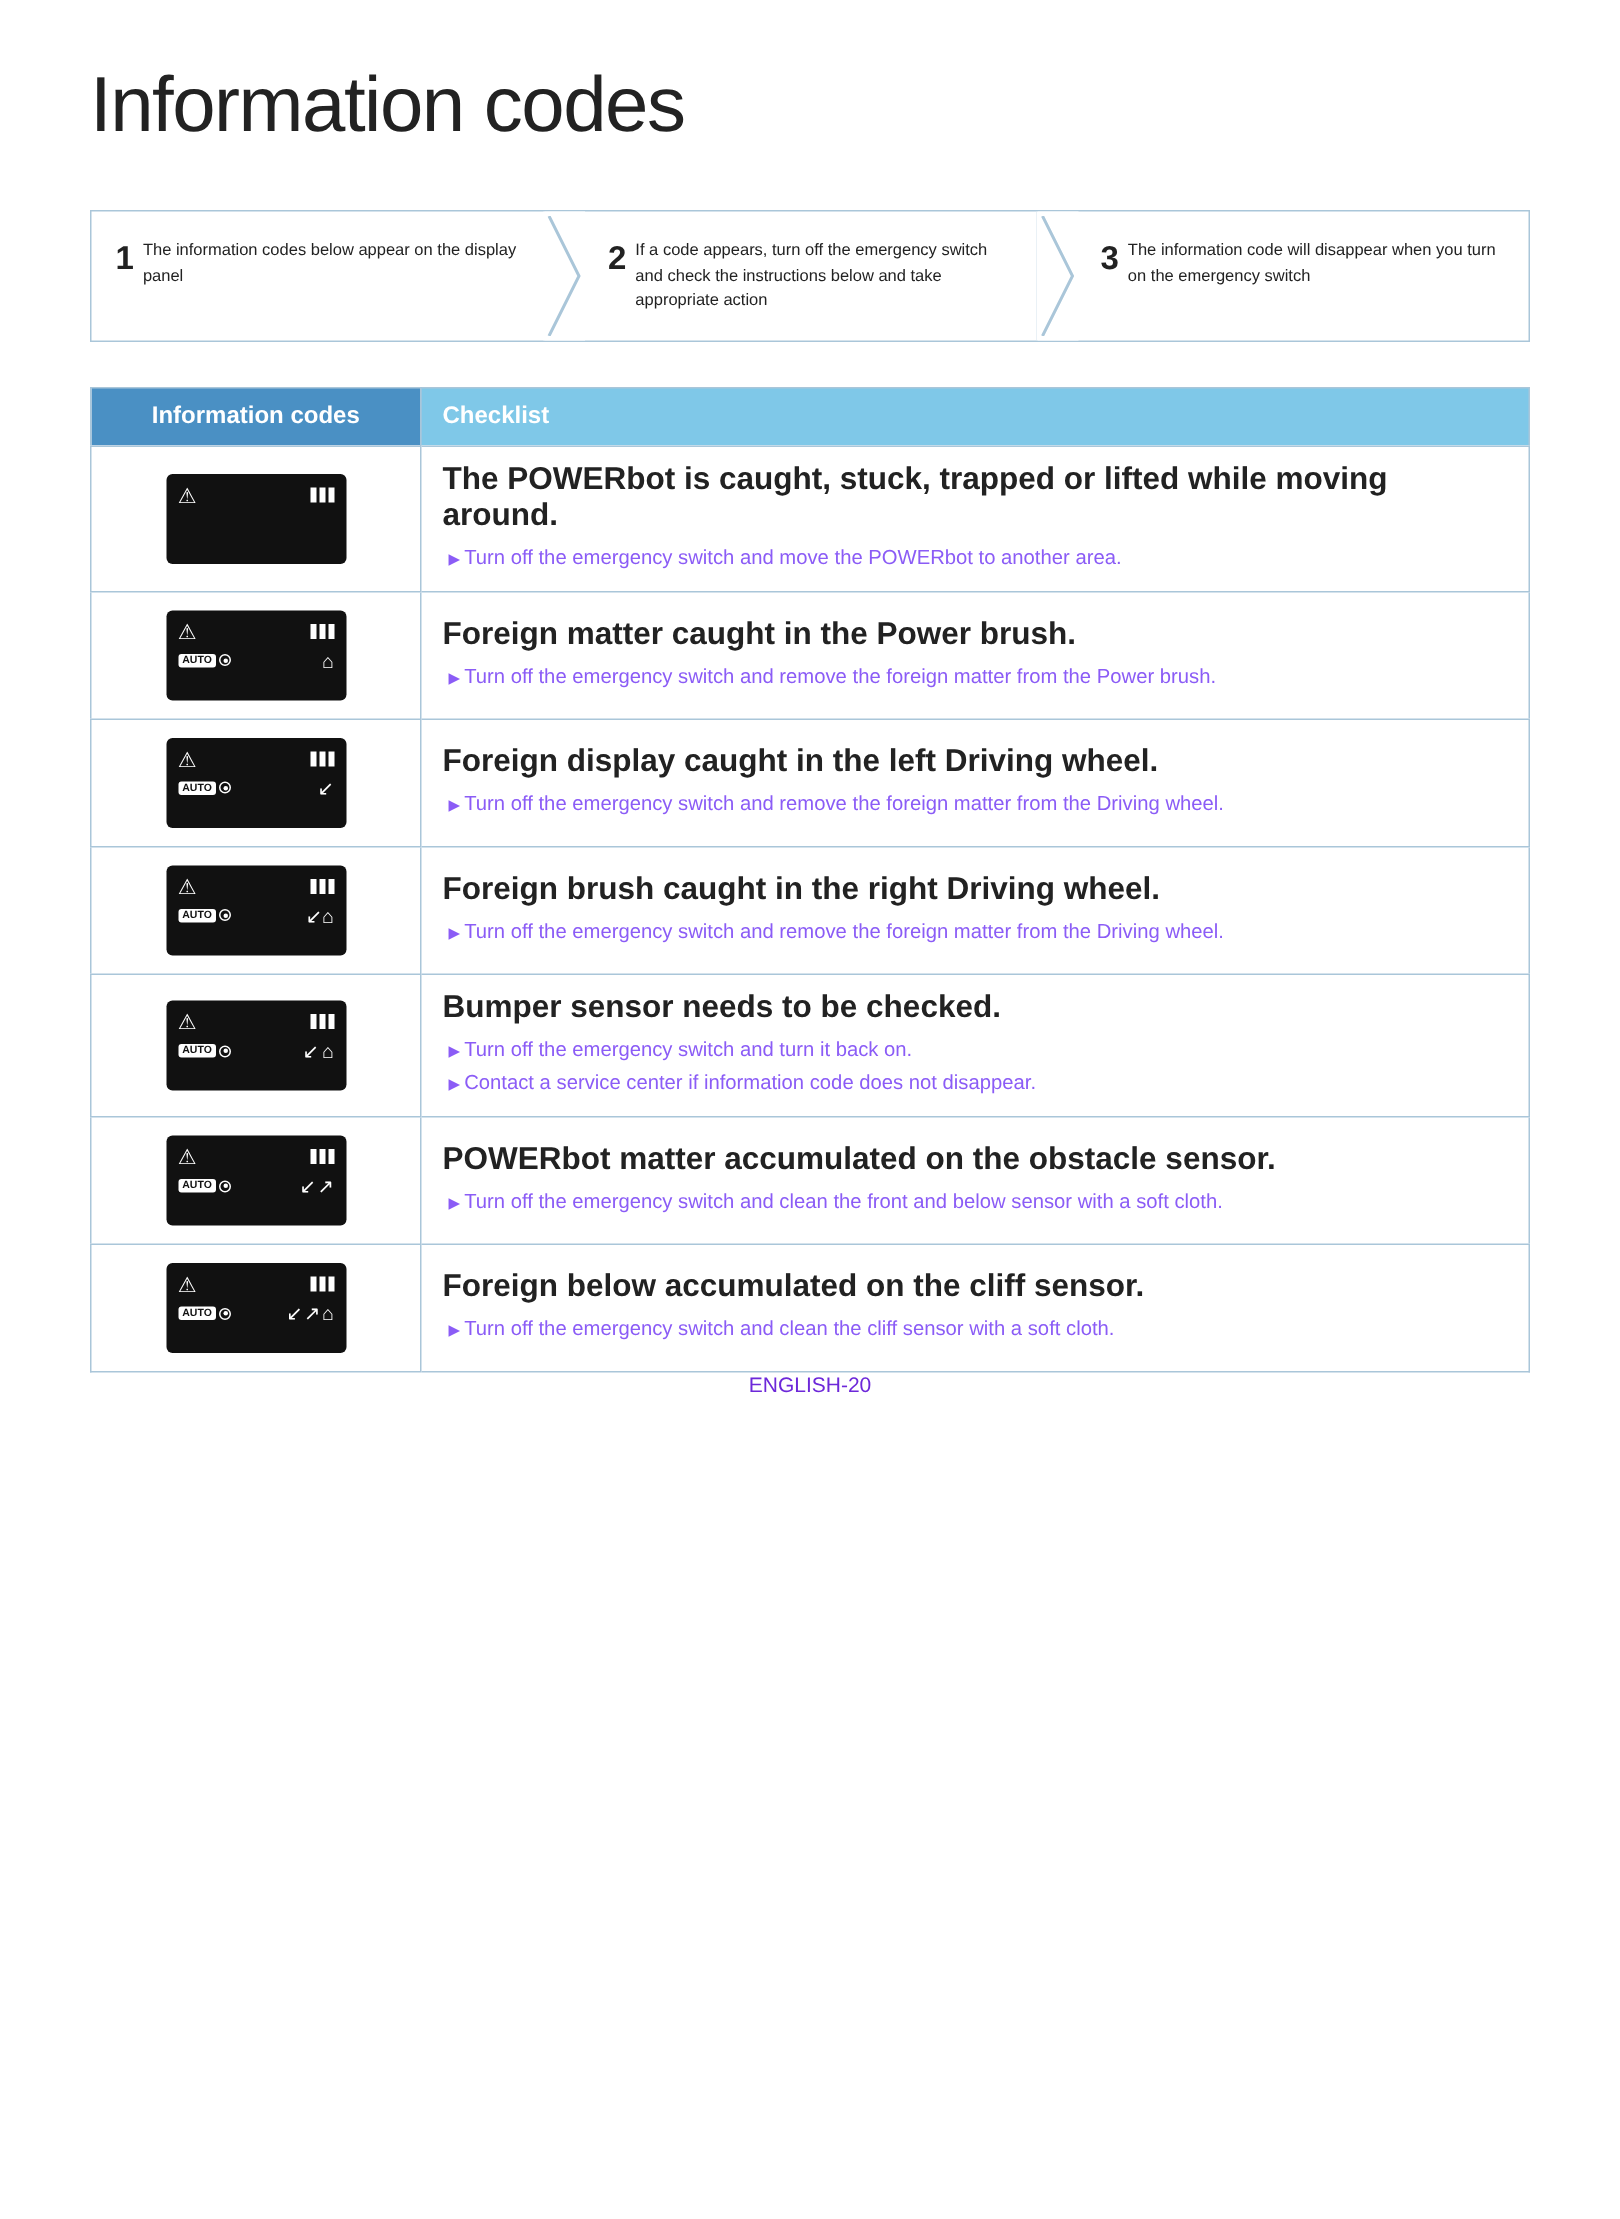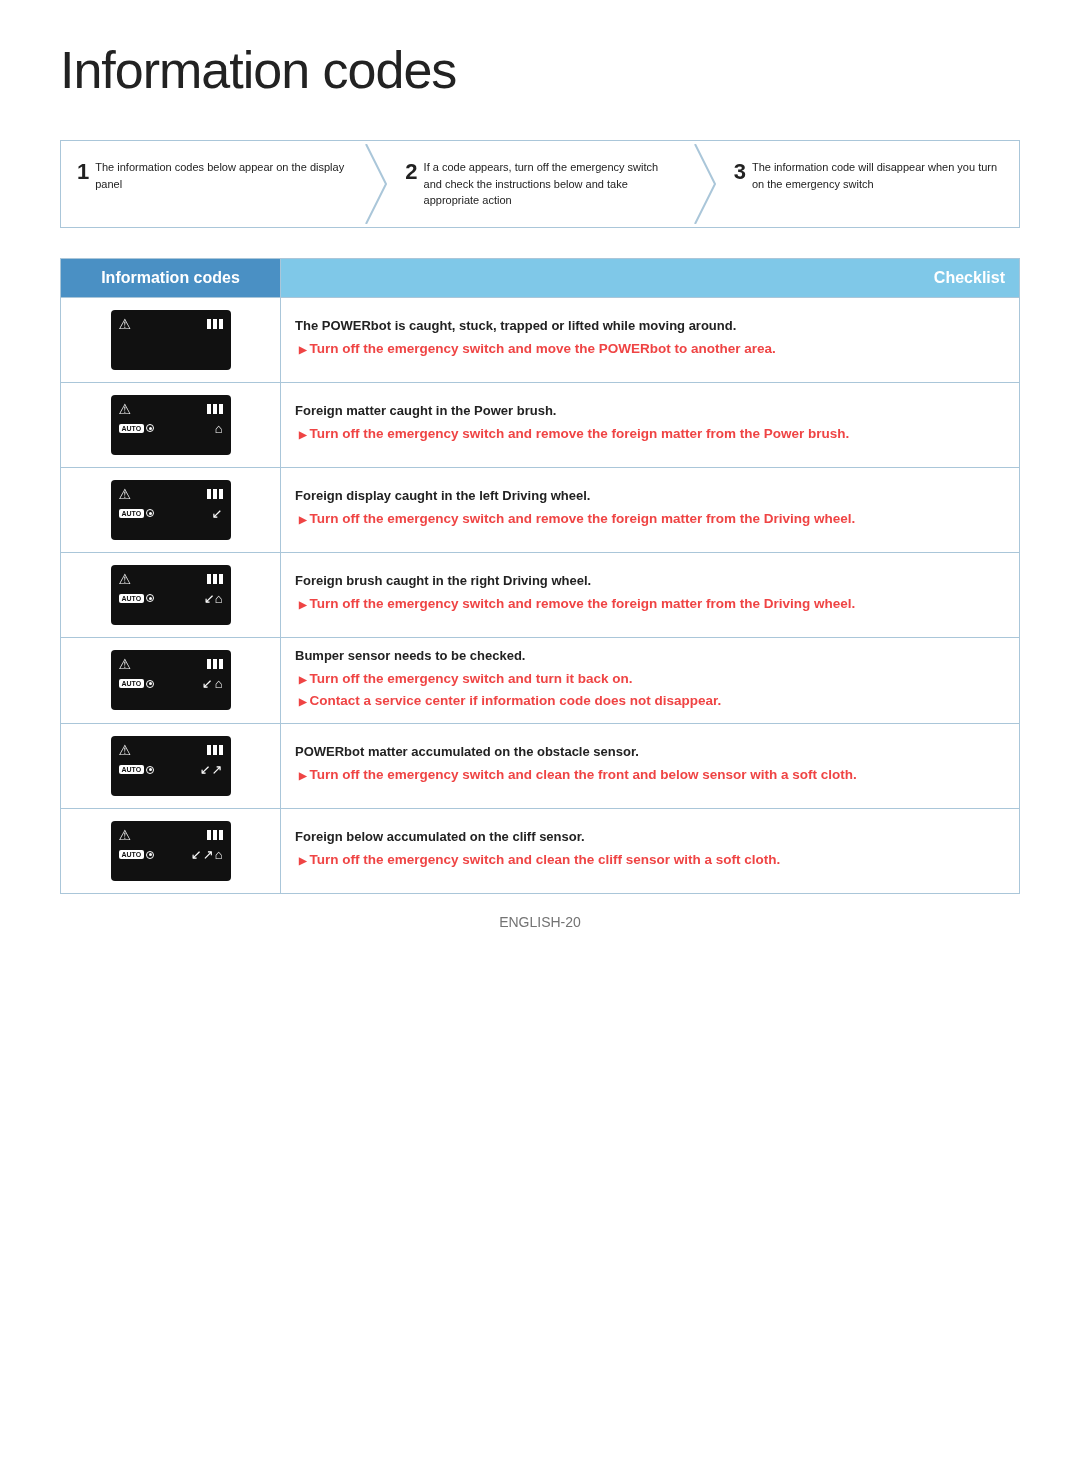--- a/index.html
+++ b/index.html
@@ -63,21 +63,21 @@
     .col-codes {
       background: #4a90c4;
       color: #fff;
       width: 220px;
       text-align: center;
       border-right: 1.5px solid #aac6d9;
     }
     .col-checklist {
       background: #7fc8e8;
       color: #fff;
-      text-align: right;
+      text-align: left;
     }
     .info-table tbody tr {
       border-top: 1.5px solid #aac6d9;
     }
     .info-table tbody tr td {
       vertical-align: middle;
       padding: 10px 14px;
     }
     .td-code {
       border-right: 1.5px solid #aac6d9;
@@ -152,42 +152,40 @@
       width: 3px;
       height: 3px;
       background: #fff;
       border-radius: 50%;
     }
     .symbol-icon {
       color: #fff;
       font-size: 13px;
     }
     .checklist-title {
-      font-size: 13px;
+      font-size: 21px;
       font-weight: bold;
       margin-bottom: 6px;
       color: #222;
     }
     .checklist-item {
       font-size: 13.5px;
-      color: #ef4444;
+      color: #8b5cf6;
       margin-left: 4px;
       line-height: 1.5;
       margin-bottom: 2px;
-      font-weight: bold;
     }
     .checklist-item::before {
       content: '▶ ';
       font-size: 10px;
     }
     .footer {
       text-align: center;
-      margin-top: 20px;
       font-size: 14px;
-      color: #737373;
+      color: #6d28d9;
     }
   </style>
 </head>
 <body>
 
 <h1 class="page-title">Information codes</h1>
 
 <div class="steps-wrapper">
   <div class="step-inner">
     <div class="step-head">

